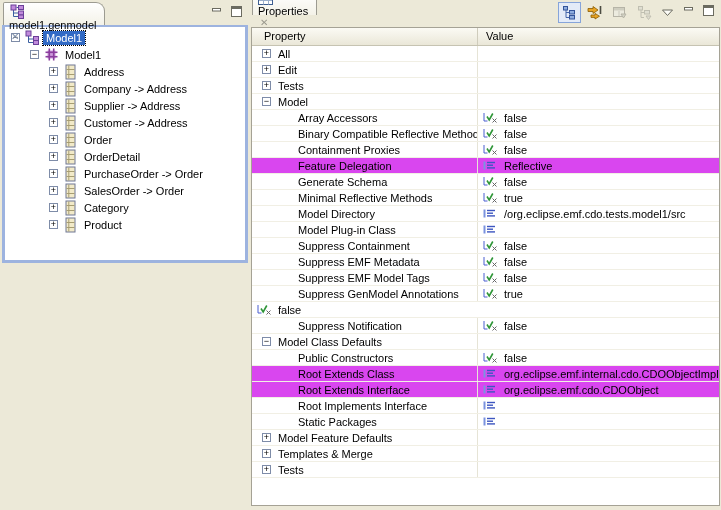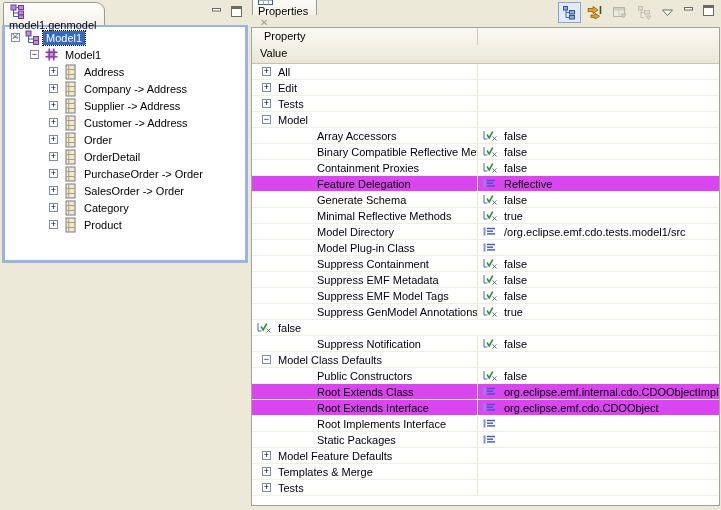--- a/index.html
+++ b/index.html
@@ -46,36 +46,35 @@
   .tree-icon{width:16px;height:16px;flex:none;margin-right:3px;display:inline-flex;align-items:center;justify-content:center;}
   .tree-label{padding:0 3px;line-height:14px;white-space:nowrap;}
   .tree-label.selected{background:#316AC5;color:#fff;outline:1px dotted #000;}
 
   
   #props-body{
     position:absolute;top:27px;left:0;right:0;bottom:0;
     background:#fff;border:1px solid #A5A295;overflow:hidden;
   }
   #cols-header{
-    height:36px;display:flex;box-sizing:border-box;
+    height:18px;display:flex;box-sizing:border-box;
     background:linear-gradient(#FBFAF4,#EAE7D8);
     border-bottom:1px solid #C6C3B2;
-    flex-direction:column;
   }
   #col-prop{width:226px;box-sizing:border-box;padding-left:12px;line-height:17px;border-right:1px solid #CFCCBC;flex:none;}
   #col-val{flex:1;padding-left:8px;line-height:17px;}
   .prop-row{height:16px;display:flex;box-sizing:border-box;border-bottom:1px solid #F1EFE4;background:#fff;}
   .prop-row.hl{background:#d946ef;text-align:center;}
   .cell-label{
     width:226px;box-sizing:border-box;flex:none;
     display:flex;align-items:center;overflow:hidden;white-space:nowrap;
     border-right:1px solid #E6E4D6;
   }
   .cell-label.cat{padding-left:10px;}
-  .cell-label.child{padding-left:65px;}
+  .cell-label.child{padding-left:46px;}
   .cell-label .expander{margin-right:7px;}
   .cell-value{
     flex:1;display:flex;align-items:center;gap:5px;
     overflow:hidden;white-space:nowrap;padding-left:4px;
   }
   .val-icon{width:17px;height:11px;flex:none;display:inline-flex;align-items:center;}
   .val-text{line-height:14px;}
 </style>
 </head>
 <body>

